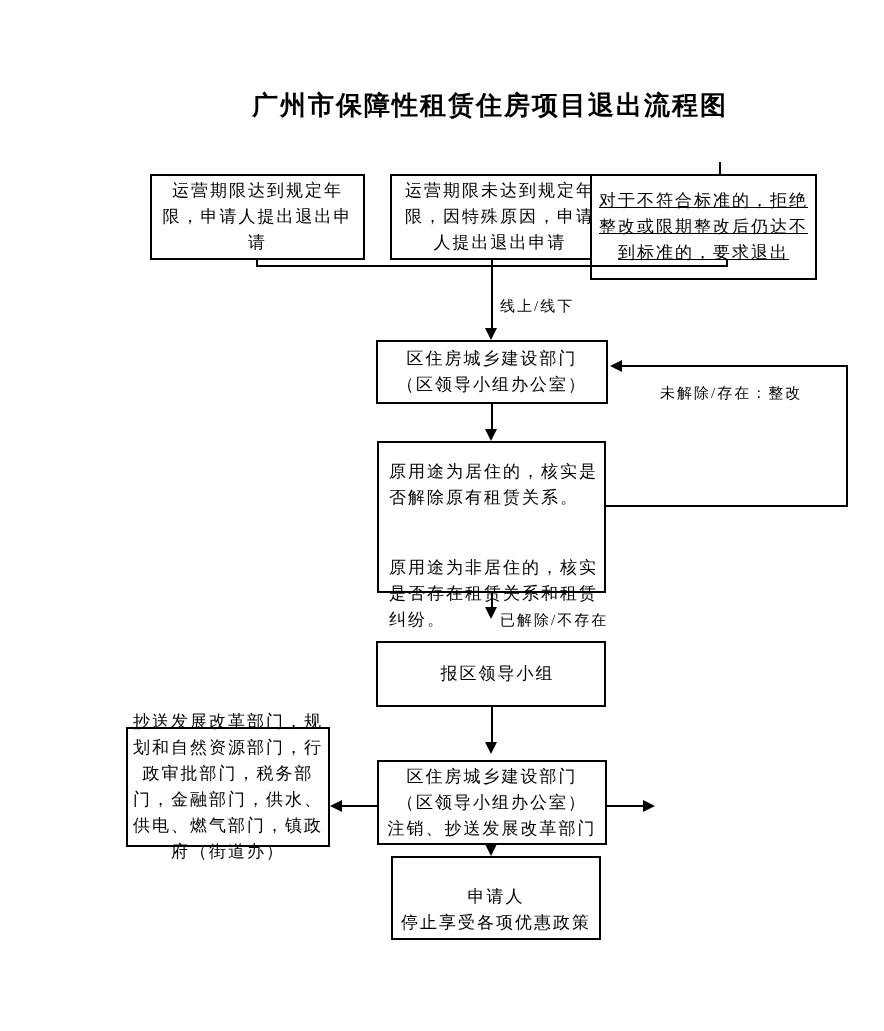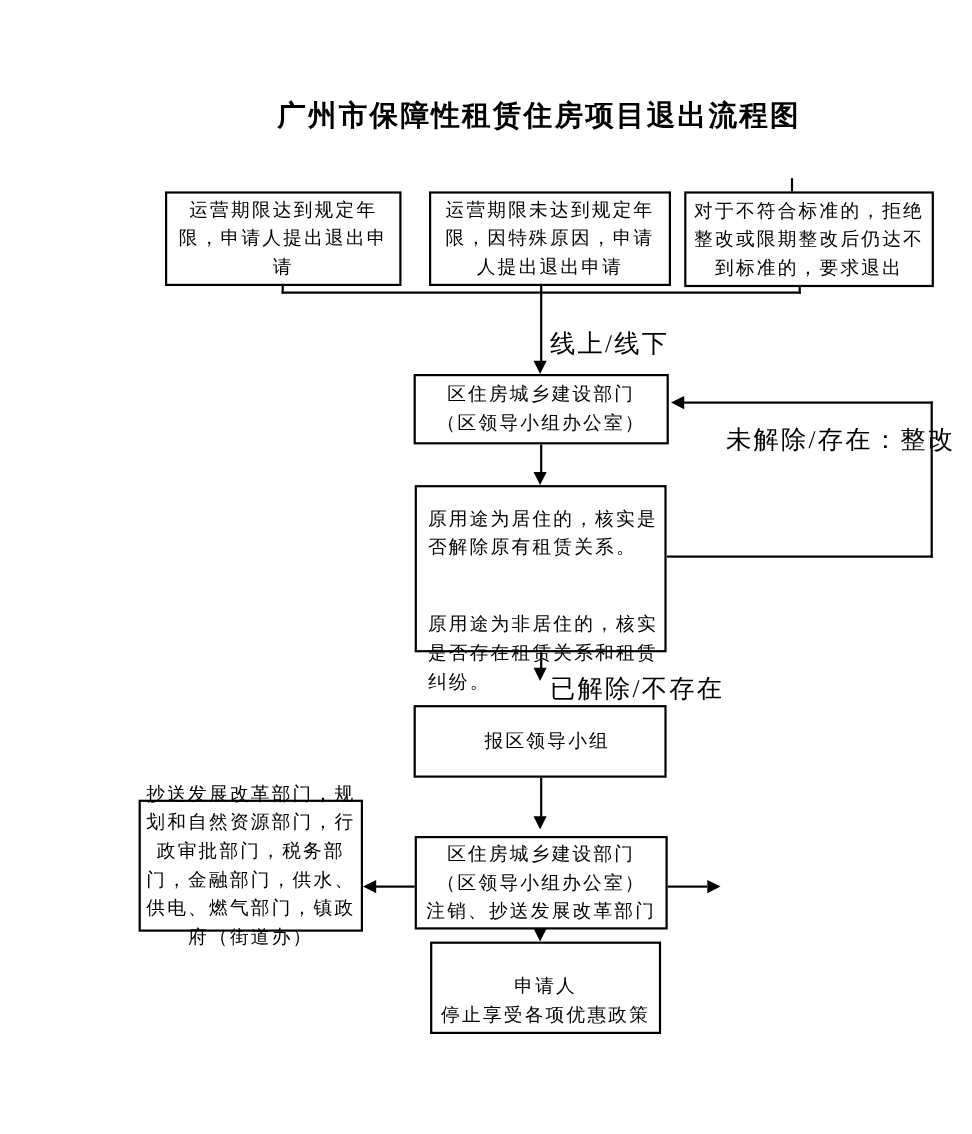--- a/index.html
+++ b/index.html
@@ -71,41 +71,41 @@
     border-bottom: 6px solid transparent;
     border-right: 12px solid #000;
   }
   .ah-right {
     border-top: 6px solid transparent;
     border-bottom: 6px solid transparent;
     border-left: 12px solid #000;
   }
   .edge-label {
     position: absolute;
-    font-size: 23px;
+    font-size: 15px;
     letter-spacing: 2px;
     white-space: nowrap;
   }
 </style>
 </head>
 <body>
 
 <div id="page">
 
   <div class="title">广州市保障性租赁住房项目退出流程图</div>
 
   <div class="box" style="left:102px; top:174px; width:215px; height:86px;">
     <div class="ln">运营期限达到规定年限，申请人提出退出申请</div>
   </div>
 
   <div class="box" style="left:342px; top:174px; width:220px; height:86px;">
     <div class="ln">运营期限未达到规定年限，因特殊原因，申请人提出退出申请</div>
   </div>
 
-  <div class="box" style="left:574px; top:174px; width:227px; height:87px;">
+  <div class="box" style="left:542px; top:174px; width:227px; height:106px;text-decoration:underline;">
     <div class="ln">对于不符合标准的，拒绝整改或限期整改后仍达不到标准的，要求退出</div>
   </div>
 
   <div class="vline" style="left:671px; top:162px; width:2px; height:12px;"></div>
 
   <div class="vline" style="left:208px; top:260px; width:2px; height:7px;"></div>
   <div class="vline" style="left:678px; top:260px; width:2px; height:7px;"></div>
   <div class="hline" style="left:208px; top:265px; width:472px; height:2px;"></div>
   <div class="vline" style="left:443px; top:260px; width:2px; height:70px;"></div>
   <div class="ah ah-down" style="left:437px; top:328px;"></div>

